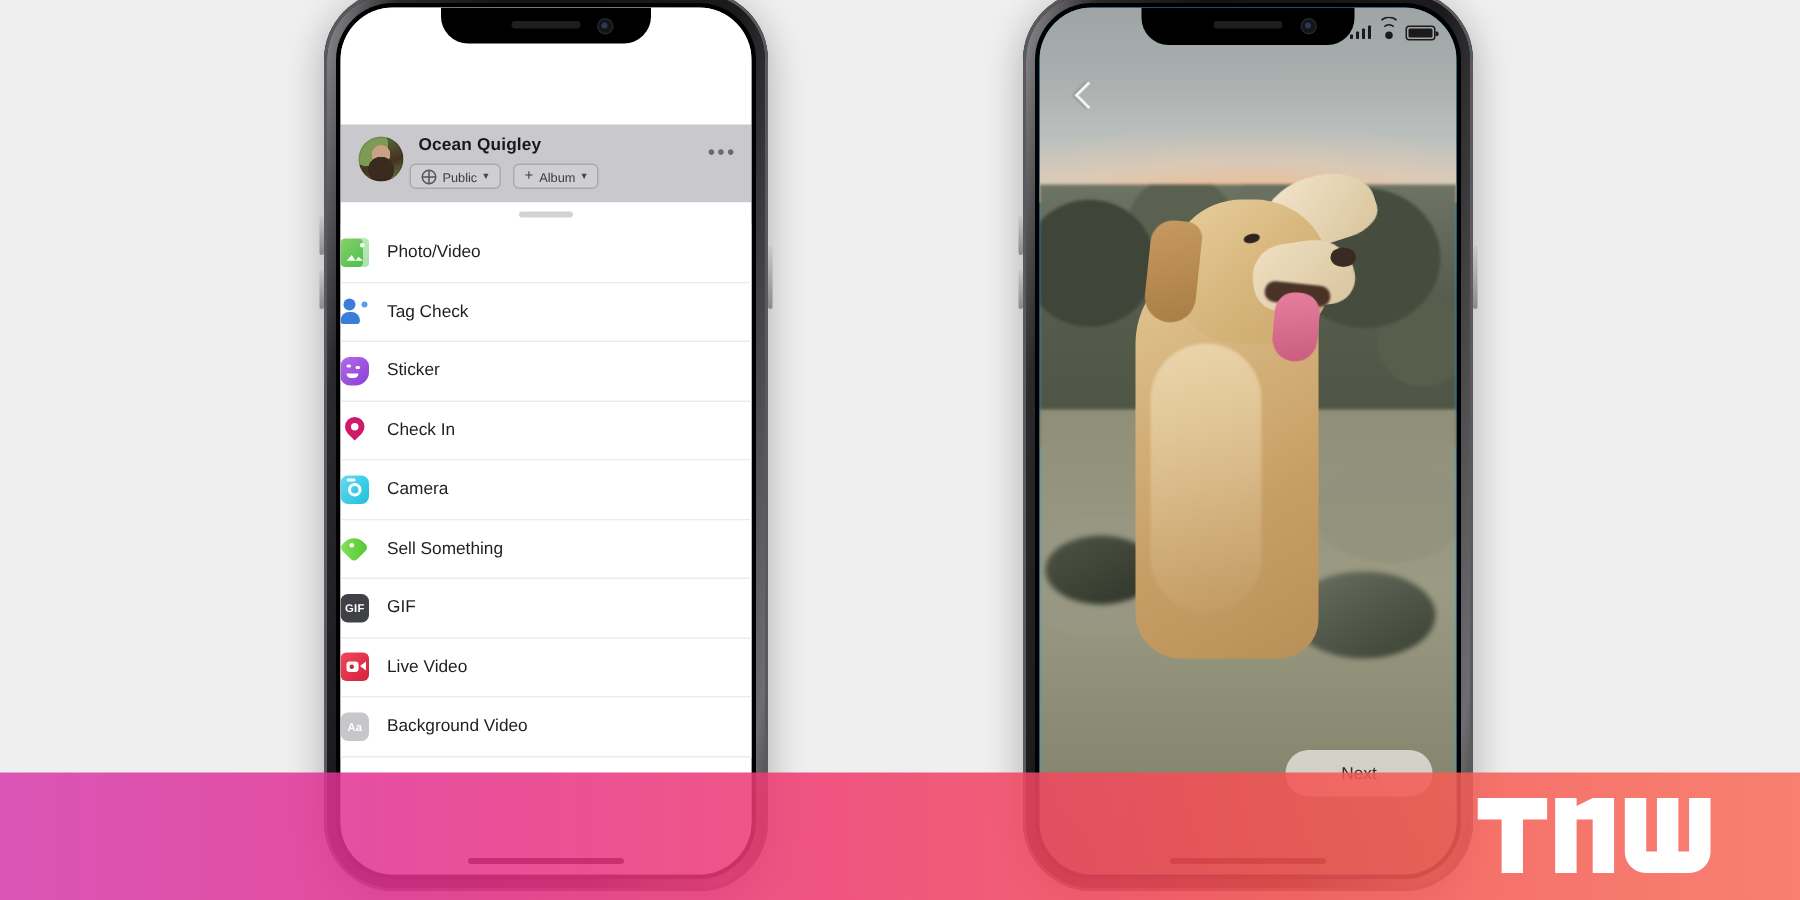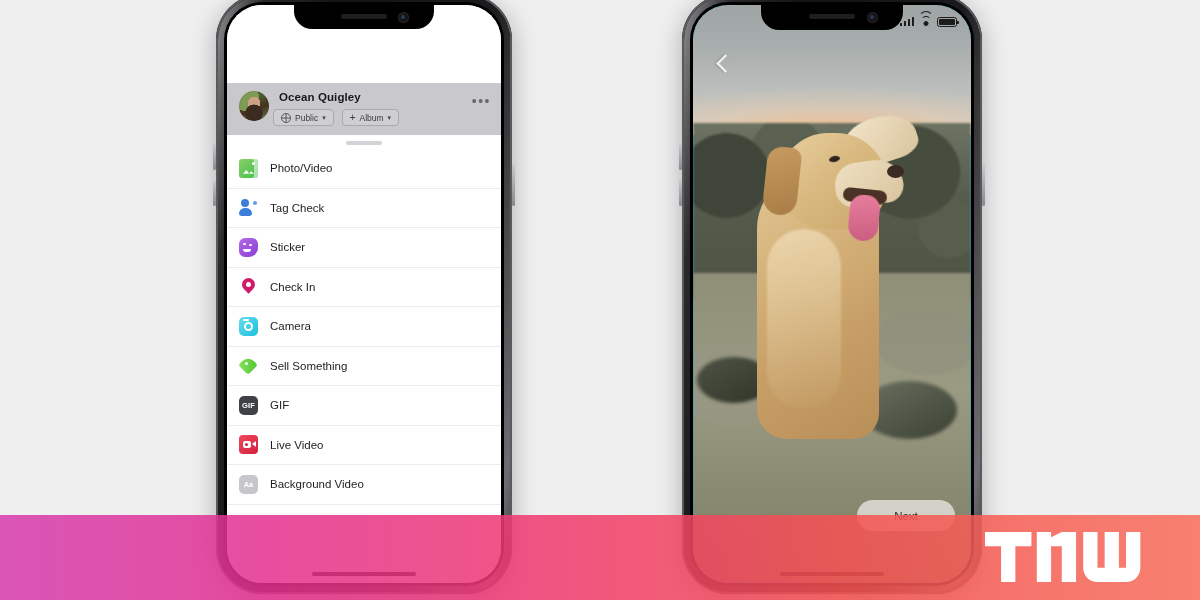--- a/index.html
+++ b/index.html
@@ -48,21 +48,21 @@
   .globe{width:8px;height:8px;border-radius:50%;border:1px solid #56565a;position:relative;flex:none;}
   .globe::before{content:"";position:absolute;left:50%;top:0;width:1px;height:100%;background:#56565a;transform:translateX(-50%);}
   .globe::after{content:"";position:absolute;top:50%;left:0;width:100%;height:1px;background:#56565a;transform:translateY(-50%);}
   .plus{font-size:10px;line-height:1;color:#3c3c40;}
   .caret{font-size:7px;line-height:1;color:#46464a;}
 
   .sheet{position:absolute;left:0;right:0;top:130px;bottom:0;background:#fff;}
   .grabber{position:absolute;left:50%;top:6px;transform:translateX(-50%);width:36px;height:4px;
            border-radius:3px;background:#d3d3d7;}
   .menu{position:absolute;left:0;right:0;top:14px;}
-  .row{position:relative;height:38.5px;display:flex;align-items:center;padding-left:12px;
+  .row{position:relative;height:38.5px;display:flex;align-items:center;
        border-bottom:1px solid #ececed;background:#fff;}
   .row.active{background:#c9c9cd;border-bottom-color:#bdbdc1;}
   .row .lbl{margin-left:12px;font-size:11.5px;color:#1c1e21;}
   .row.active .lbl{color:#3a3c3f;}
   .ic{width:19px;height:19px;flex:none;position:relative;border-radius:4px;}
 
   
   .ic-photo{background:linear-gradient(135deg,#8ad06a,#3fbf4a);border-radius:3px;
             box-shadow:inset -4px 0 0 rgba(255,255,255,.55);}
   .ic-photo::after{content:"";position:absolute;left:4px;top:9px;width:11px;height:6px;

